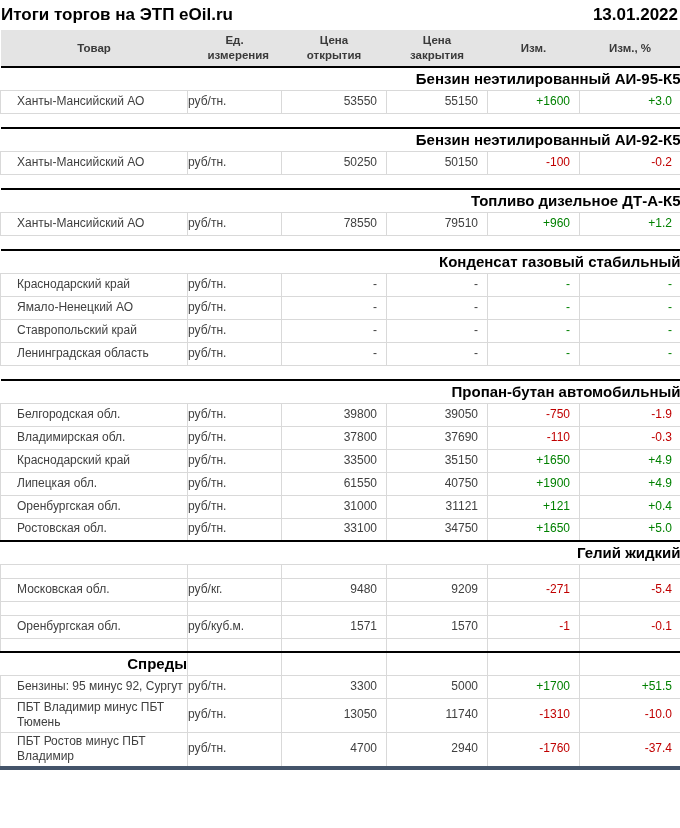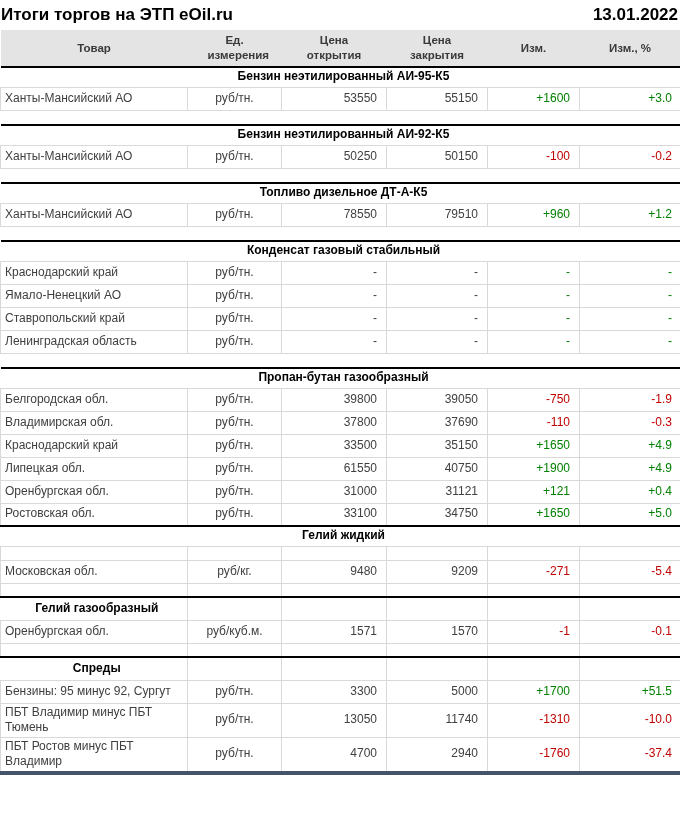--- a/index.html
+++ b/index.html
@@ -21,30 +21,30 @@
   thead th {
     background: var(--hbg, #e4e4e4); font-size: 11.5px; font-weight: 700;
     color: #3a3a3a; height: 37px; vertical-align: middle; text-align: center;
     line-height: 1.3; padding: 0 20px; border: none;
   }
   td {
     font-size: 12px; color: #404040; height: 23px; padding: 1px 0;
     vertical-align: middle; line-height: 1.3; overflow: hidden;
   }
   tr.row td { border: 1px solid var(--grid, #d9d9d9); background: #fff; }
-  td.name { text-align: left; padding-left: 4px; }
-  td.unit { text-align: center; }
+  td.name { text-align: left; padding-left: 16px; }
+  td.unit { }
   td.num  { text-align: right; padding-right: 9px; }
   td.pct  { padding-right: 8px; }
   .up   { color: var(--up, #008000); }
   .down { color: var(--down, #c00000); }
   tr.sec td { border-top: 2px solid #000; }
   td.sec-title {
-    font-size: 12px; font-weight: 700; color: #000;
-    text-align: center; padding-left: 6px; height: 20px; white-space: nowrap;
+    font-size: 15px; font-weight: 700; color: #000;
+    text-align: right; padding-left: 6px; height: 20px; white-space: nowrap;
   }
   tr.sec td.sec-cell {
     border-left: 1px solid var(--grid, #d9d9d9);
     border-right: 1px solid var(--grid, #d9d9d9);
     border-bottom: 1px solid var(--grid, #d9d9d9);
   }
   tr.spacer td { height: 15px; border: none; background: #fff; }
   tr.spacer-grid td {
     height: 14px; background: #fff;
     border: 1px solid var(--grid, #d9d9d9);
@@ -153,21 +153,21 @@
           <td class="unit">руб/тн.</td>
           <td class="num">-</td>
           <td class="num">-</td>
           <td class="num up">-</td>
           <td class="num pct up">-</td>
         </tr>
         <tr class="spacer">
           <td colspan="6"></td>
         </tr>
         <tr class="sec">
-          <td class="sec-title" colspan="6">Пропан-бутан газообразный</td>
+          <td class="sec-title" colspan="6">Пропан-бутан автомобильный</td>
         </tr>
         <tr class="row">
           <td class="name">Белгородская обл.</td>
           <td class="unit">руб/тн.</td>
           <td class="num">39800</td>
           <td class="num">39050</td>
           <td class="num down">-750</td>
           <td class="num pct down">-1.9</td>
         </tr>
         <tr class="row">
@@ -230,28 +230,20 @@
           <td class="num pct down">-5.4</td>
         </tr>
         <tr class="spacer-grid">
           <td></td>
           <td></td>
           <td></td>
           <td></td>
           <td></td>
           <td></td>
         </tr>
-        <tr class="sec">
-          <td class="sec-title">Гелий газообразный</td>
-          <td class="sec-cell"></td>
-          <td class="sec-cell"></td>
-          <td class="sec-cell"></td>
-          <td class="sec-cell"></td>
-          <td class="sec-cell"></td>
-        </tr>
         <tr class="row">
           <td class="name">Оренбургская обл.</td>
           <td class="unit">руб/куб.м.</td>
           <td class="num">1571</td>
           <td class="num">1570</td>
           <td class="num down">-1</td>
           <td class="num pct down">-0.1</td>
         </tr>
         <tr class="spacer-grid">
           <td></td>

